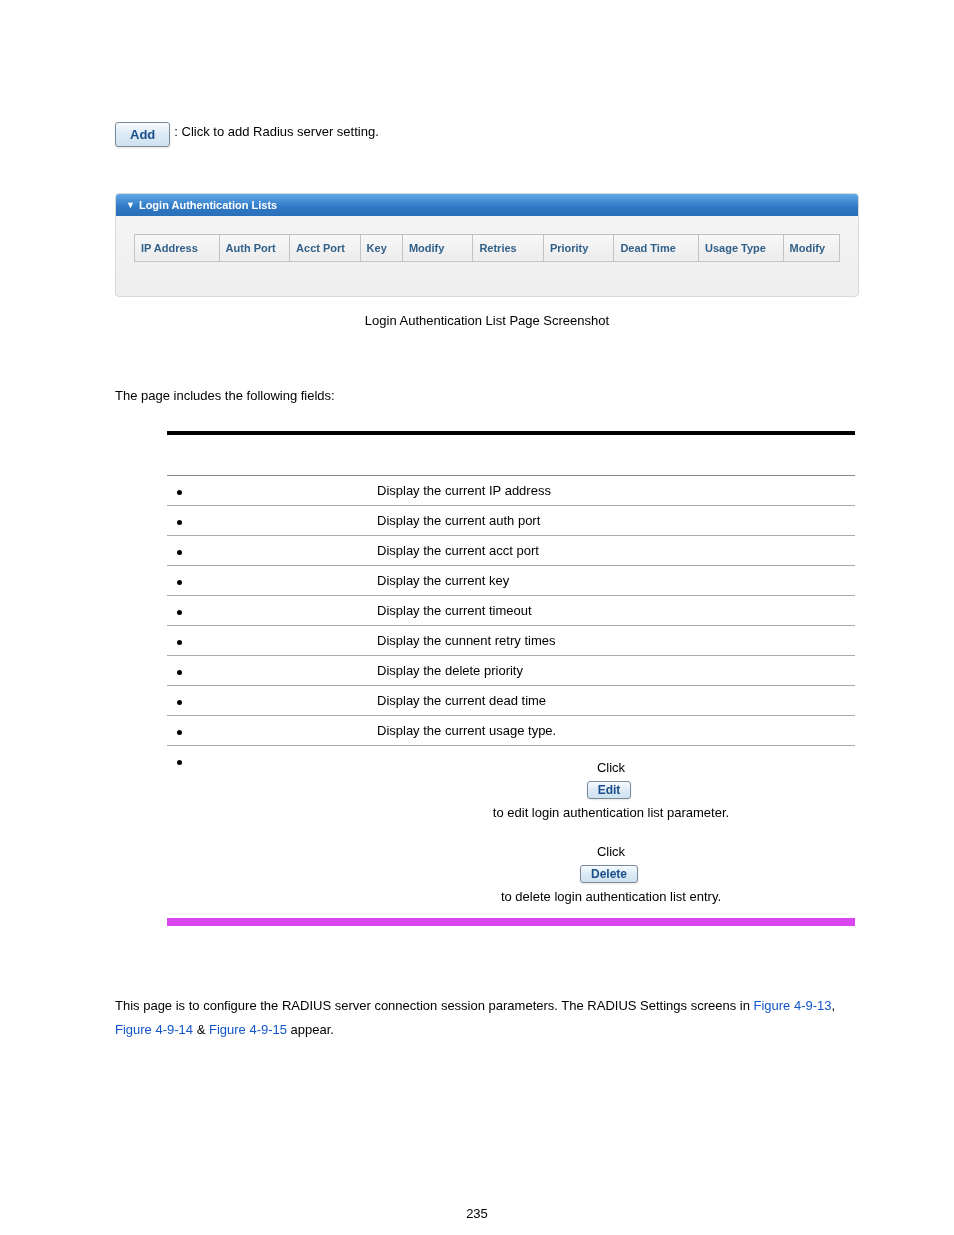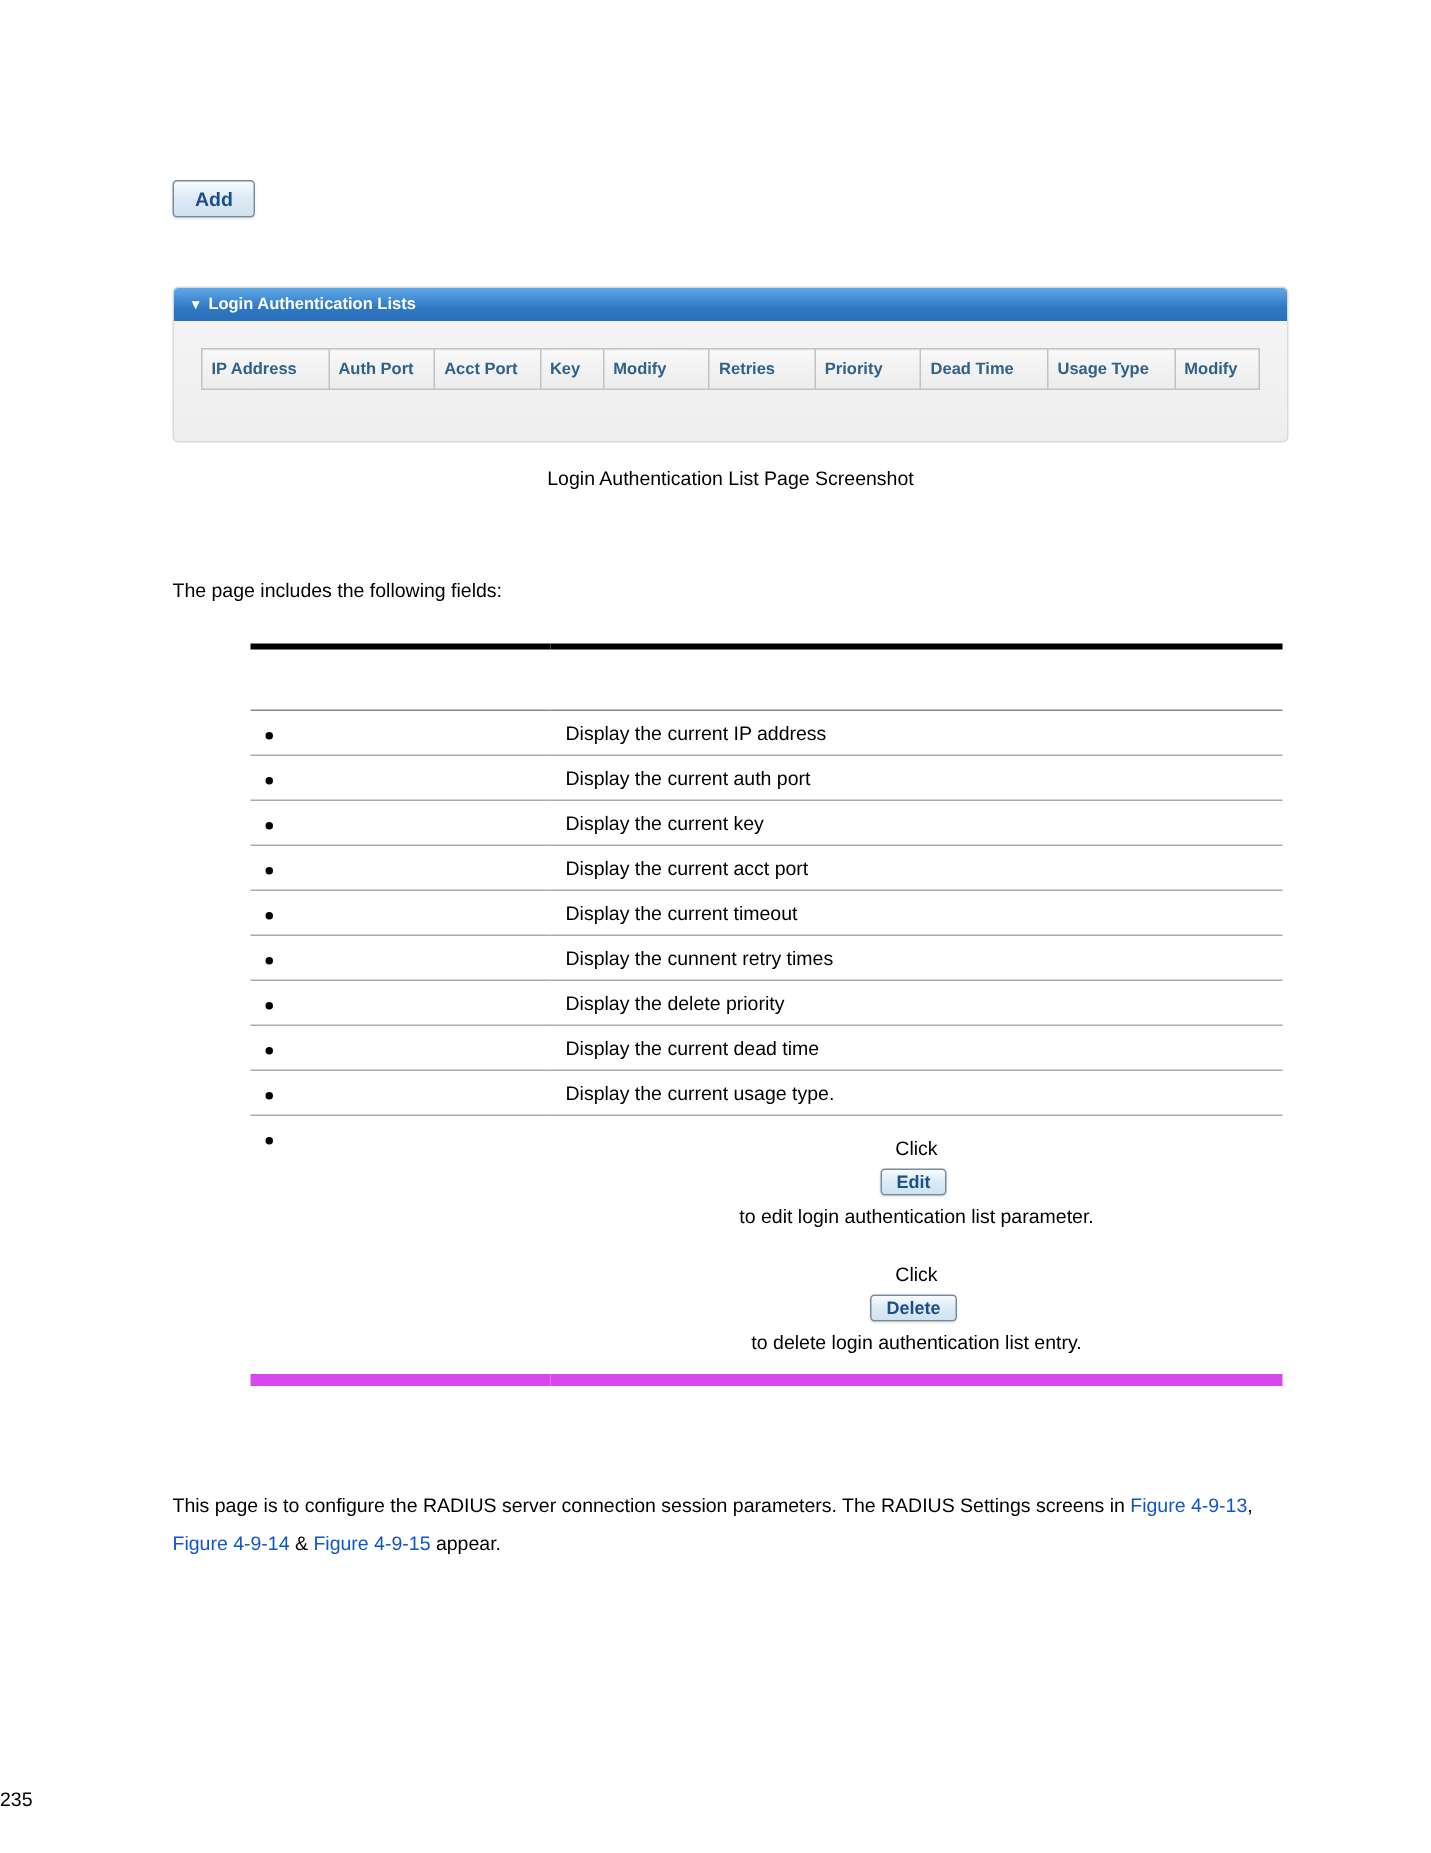--- a/index.html
+++ b/index.html
@@ -122,33 +122,35 @@
   .modify-row td { padding-top: 14px; padding-bottom: 14px; }
   .modify-inner { display:flex; flex-direction:column; gap: 24px; }
   .modify-line { display:flex; align-items:center; gap:6px;flex-direction:column; }
   .next-section {
     margin-top: 68px;
     line-height: 1.9;
   }
   a.figlink { color:#1156c9; text-decoration:none; }
   .page-num {
     position: absolute;
-    bottom: 28px;
+    bottom: 14px;
     left: 0; right: 0;
+    text-align: center;
     font-size: 13px;
   }
 </style>
 </head>
 <body>
 
 <div class="page">
   <div class="inner">
 
     <div class="add-row">
       <span class="btn">Add</span>
+      <span class="add-desc">: Click to add Radius server setting.</span>
     </div>
 
     <div class="panel">
       <div class="panel-title-bar">
         <span class="arrow">▼</span>
         <span>Login Authentication Lists</span>
       </div>
       <table class="lal-table">
         <tbody>
             <tr>
@@ -181,25 +183,25 @@
       <tr>
               <td class="bullet-cell"><span class="bullet"></span></td>
               <td>Display the current IP address</td>
             </tr>
       <tr>
               <td class="bullet-cell"><span class="bullet"></span></td>
               <td>Display the current auth port</td>
             </tr>
       <tr>
               <td class="bullet-cell"><span class="bullet"></span></td>
+              <td>Display the current acct port</td>
+            </tr>
+      <tr>
+              <td class="bullet-cell"><span class="bullet"></span></td>
               <td>Display the current key</td>
-            </tr>
-      <tr>
-              <td class="bullet-cell"><span class="bullet"></span></td>
-              <td>Display the current acct port</td>
             </tr>
       <tr>
               <td class="bullet-cell"><span class="bullet"></span></td>
               <td>Display the current timeout</td>
             </tr>
       <tr>
               <td class="bullet-cell"><span class="bullet"></span></td>
               <td>Display the cunnent retry times</td>
             </tr>
       <tr>

